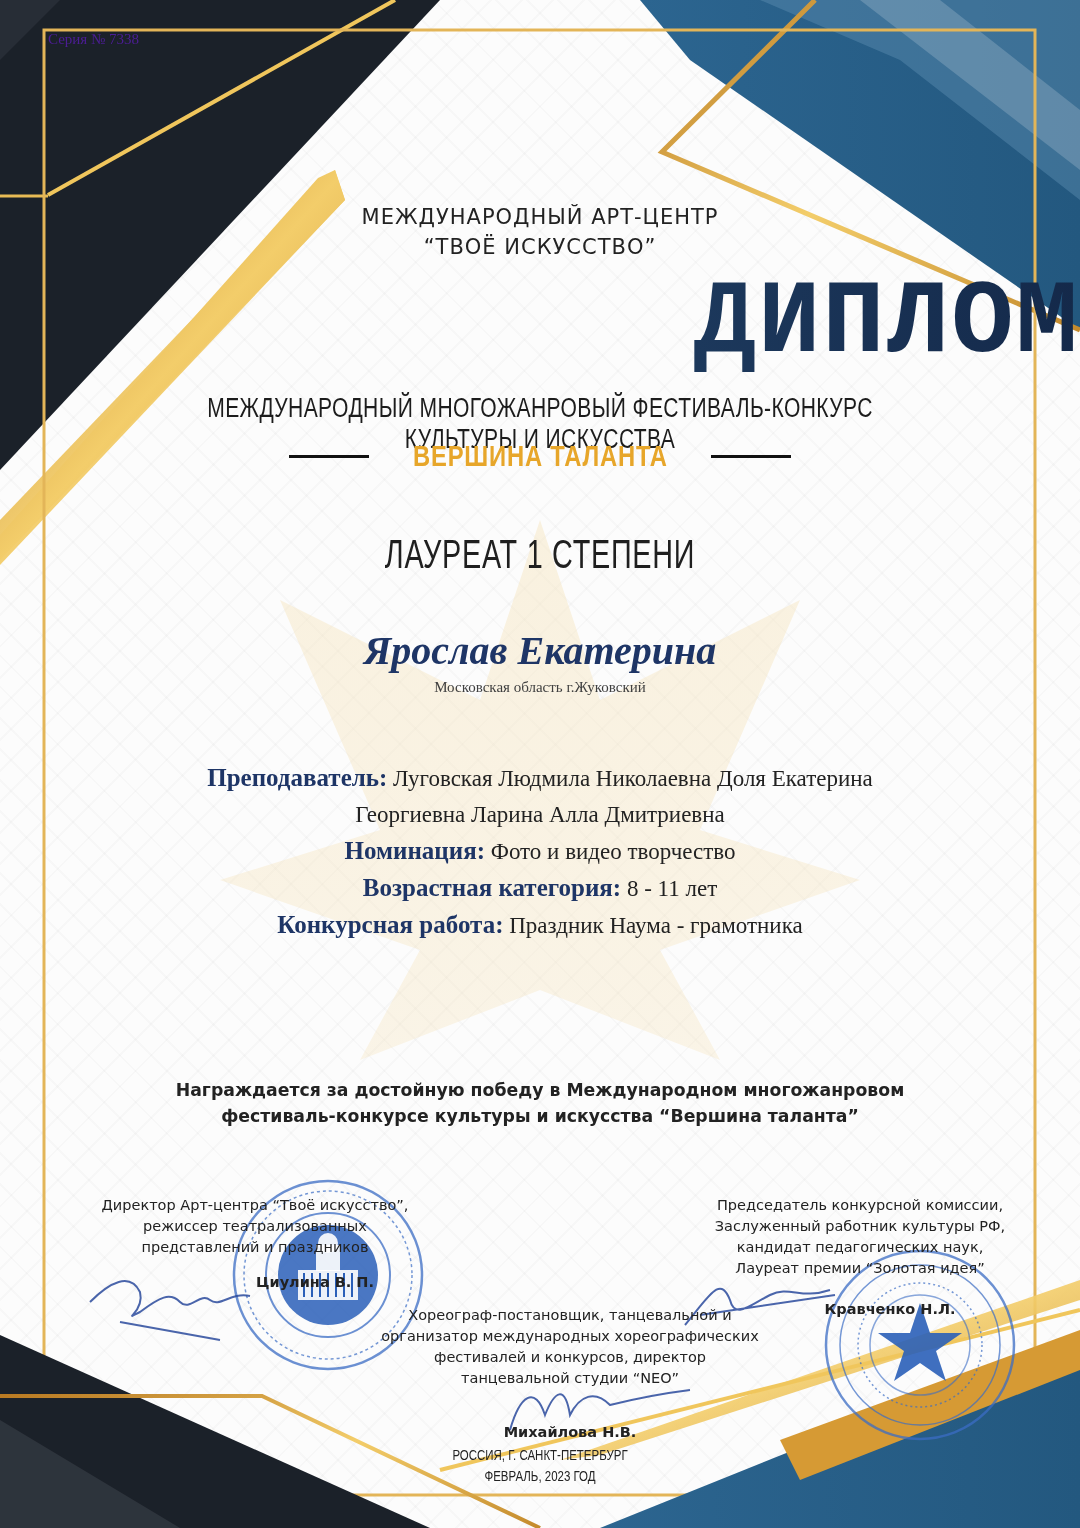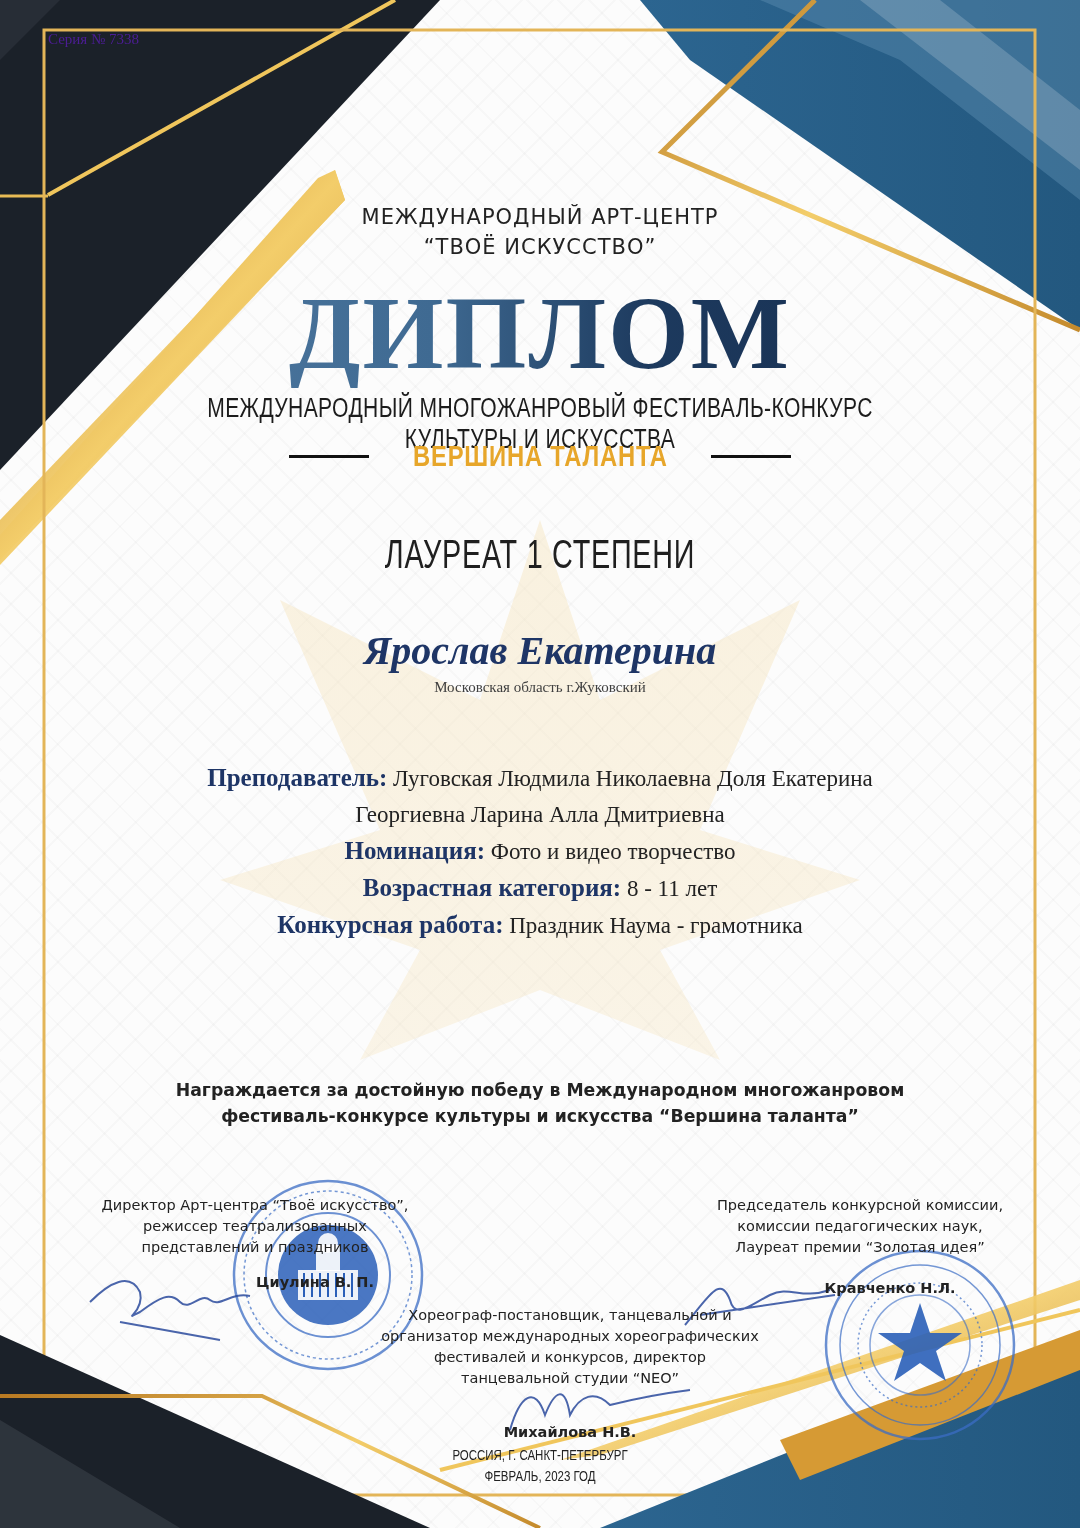--- a/index.html
+++ b/index.html
@@ -6,22 +6,22 @@
   body { width:1080px; height:1528px; position:relative; overflow:hidden; background:#fbfbfb; font-family:"DejaVu Sans", sans-serif; color:#1a1a1a; }
   .bg-pattern { position:absolute; inset:0; background:
       repeating-linear-gradient(45deg, rgba(0,0,0,0.018) 0 2px, transparent 2px 22px),
       repeating-linear-gradient(-45deg, rgba(0,0,0,0.018) 0 2px, transparent 2px 22px), #fcfcfc; }
   svg.deco { position:absolute; left:0; top:0; }
   .abs { position:absolute; }
   .center { left:0; width:1080px; text-align:center; }
   .series { left:48px; top:31px; font-family:"Liberation Serif", serif; font-size:15px; color:#4c1d95; }
   .org1 { top:205px; font-size:21px; letter-spacing:1px; color:#222; }
   .org2 { top:235px; font-size:21px; letter-spacing:1px; color:#222; }
-  .title { top:278px; font-family:Liberation Serif, serif; font-weight:bold; font-size:104px; letter-spacing:2px; line-height:110px;
-           background:linear-gradient(90deg,#557ea6 0%,#3f6a92 40%,#1d3a5e 60%,#14294a 100%); -webkit-background-clip:text; background-clip:text; color:transparent; }
+  .title { top:268px; font-family:Liberation Mono, monospace; font-weight:bold; font-size:104px; letter-spacing:2px; line-height:110px;
+           background:linear-gradient(90deg,#557ea6 0%,#3f6a92 40%,#1d3a5e 60%,#14294a 100%); -webkit-background-clip:text; background-clip:text; color:transparent;text-align:right; }
   .fest1, .fest2 { font-family:"Liberation Sans Narrow","Liberation Sans", sans-serif; font-size:27px; color:#1c1c1c; transform:scaleX(0.78); transform-origin:center; letter-spacing:0.5px; }
   .fest1 { top:393px; }
   .fest2 { top:424px; }
   .brand-row { top:440px; display:flex; justify-content:center; align-items:center; gap:16px; }
   .brand-line { width:80px; height:3px; background:#111; }
   .brand { font-family:"Liberation Sans", sans-serif; font-weight:bold; font-size:29px; color:#e7a62a; transform:scaleX(0.82); letter-spacing:1px; }
   .laureate { top:532px; font-family:"Liberation Sans", sans-serif; font-size:40px; color:#1f1f1f; transform:scaleX(0.72); letter-spacing:1px; }
   .name { top:627px; font-family:"Liberation Serif", serif; font-weight:bold; font-style:italic; font-size:40px; color:#1e3566; }
   .region { top:679px; font-family:"Liberation Serif", serif; font-size:15px; color:#404040; }
   .info { top:760px; left:140px; width:800px; text-align:center; font-family:"Liberation Serif", serif; font-size:23px; line-height:36px; color:#222; }
@@ -175,21 +175,22 @@
 
 <div class="abs sig sig-left">
   <div>Директор Арт-центра “Твоё искусство”,</div>
   <div>режиссер театрализованных</div>
   <div>представлений и праздников</div>
   <div class="nm" style="margin-top:14px;padding-left:120px">Циулина В. П.</div>
 </div>
 
 <div class="abs sig sig-right">
   <div>Председатель конкурсной комиссии,</div>
-  <div>комиссии педагогических наук,</div>
+  <div>Заслуженный работник культуры РФ,</div>
+  <div>кандидат педагогических наук,</div>
   <div>Лауреат премии “Золотая идея”</div>
   <div class="nm" style="margin-top:20px;padding-left:60px">Кравченко Н.Л.</div>
 </div>
 
 <div class="abs sig sig-mid">
   <div>Хореограф-постановщик, танцевальной и</div>
   <div>организатор международных хореографических</div>
   <div>фестивалей и конкурсов, директор</div>
   <div>танцевальной студии “NEO”</div>
   <div class="nm" style="margin-top:33px">Михайлова Н.В.</div>

